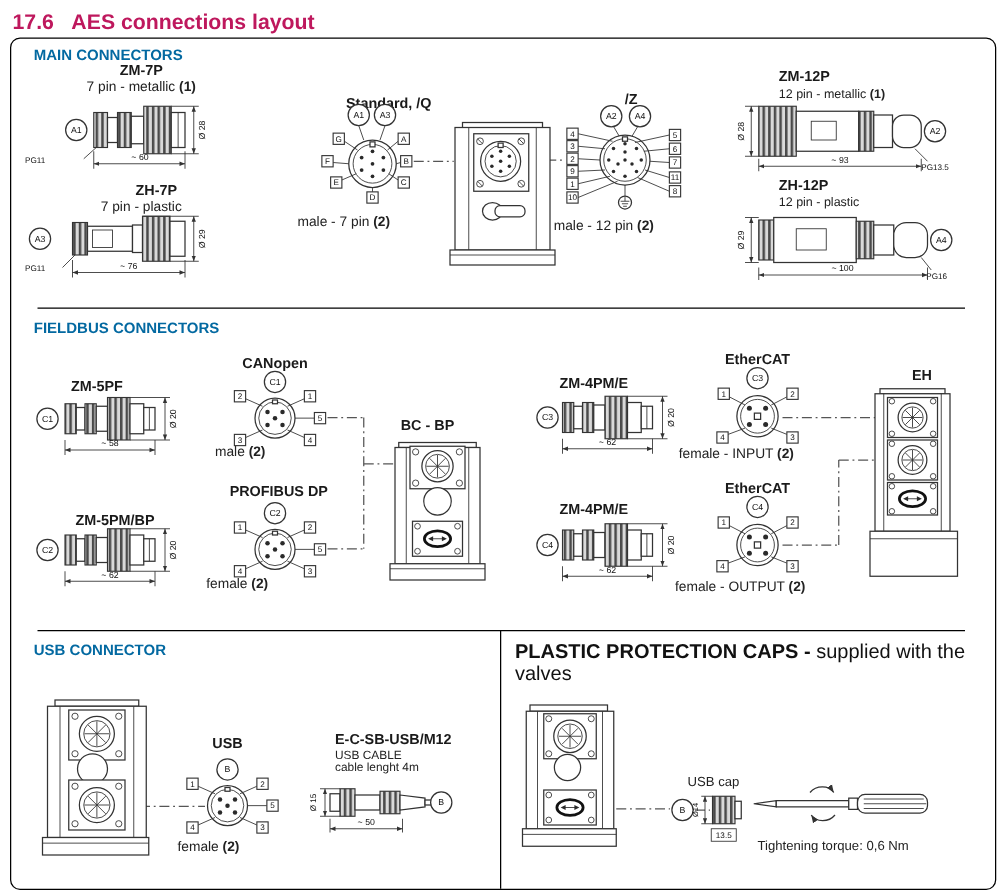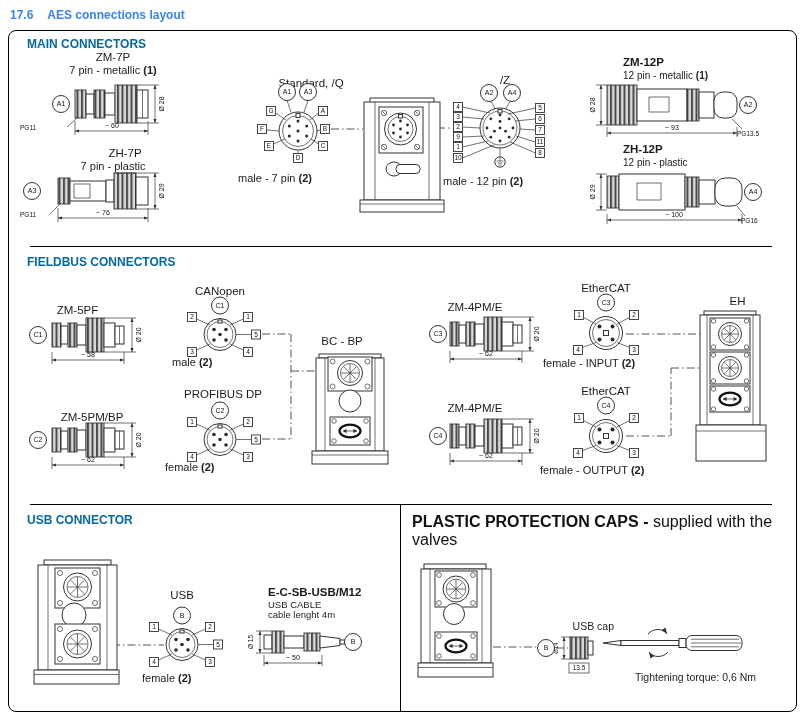--- a/index.html
+++ b/index.html
@@ -1,23 +1,23 @@
 <!DOCTYPE html>
 <html><head>
 <meta charset="utf-8">
 <style>
 *{margin:0;padding:0;box-sizing:border-box}
 html,body{width:805px;height:717px;overflow:hidden;background:#fff}
 body{font-family:"Liberation Sans",sans-serif;color:#111}
 .page{position:relative;width:805px;height:717px;background:#fff}
 .abs{position:absolute}
-.ttl{font-weight:bold;font-size:12px;color:#3b82f6}
+.ttl{font-weight:bold;font-size:17px;color:#be185d}
 .ttl .gap{display:inline-block;width:14px}
 .sec{font-weight:bold;font-size:12px;color:#0369a1}
-.bname{font-weight:normal;font-size:11.5px;text-align:center;color:#1a1a1a}
+.bname{font-weight:bold;font-size:11.5px;text-align:center;color:#1a1a1a}
 .bnamel{font-weight:bold;font-size:11.5px;color:#1a1a1a}
 .bsub{font-size:11px;text-align:center;color:#222}
 .bsubl{font-size:10px;color:#222}
 .cap{font-size:11px;text-align:left;color:#222}
 .sm{font-size:9.5px;color:#222}
 .b{font-weight:bold}
 .outer{border:1.6px solid #000;border-radius:8px}
 .hdiv{border-top:1.2px solid #000;height:0}
 .vdiv{border-left:1.2px solid #000;width:0}
 svg{overflow:visible;display:block}
@@ -690,21 +690,21 @@
       <circle class="lt" cx="21" cy="94" r="2.3"></circle>
       <circle class="lt" cx="55" cy="94" r="2.3"></circle>
   <ellipse class="usb-o" cx="38" cy="84" rx="10.5" ry="6.3"></ellipse>
   <line class="lt" x1="32" y1="84" x2="44" y2="84"></line>
       <path class="pin" d="M30.5,84 l4,-2 v4 z"></path>
       <path class="pin" d="M45.5,84 l-4,-2 v4 z"></path>
   <rect class="lnw" x="0" y="101" width="75" height="14"></rect>
       <line class="lt" x1="0" y1="105.5" x2="75" y2="105.5"></line>
 </svg>
 
-<div class="abs" style="left:550px;top:620px;width:64px;font-size:10.5px;text-align:right;color:#222">USB cap</div>
+<div class="abs" style="left:550px;top:620px;width:64px;font-size:10.5px;text-align:left;color:#222">USB cap</div>
 <svg class="abs" style="left:530px;top:630px" width="80" height="48">
   <circle class="lnw" cx="16" cy="18" r="8.5"></circle>
       <text class="rt" x="16" y="20.4">B</text>
   <rect class="kl" x="40" y="7" width="18" height="22"></rect>
   <rect class="lnw" x="58" y="11" width="5" height="14"></rect>
   <line class="dim" x1="40" y1="7" x2="31" y2="7"></line>
       <line class="dim" x1="40" y1="29" x2="31" y2="29"></line>
   <line class="dim" x1="34" y1="7" x2="34" y2="29" marker-start="url(#ar)" marker-end="url(#ar)"></line>
   <text class="dtm" style="font-size:6px" transform="translate(28,18) rotate(-90)">Ø14</text>
   <rect class="lt" x="39" y="33" width="20" height="10"></rect>
@@ -716,15 +716,15 @@
   <rect class="lnw" x="20" y="14.5" width="58" height="5"></rect>
   <rect class="lnw" x="78" y="12.5" width="7" height="9"></rect>
   <rect class="lnw" x="85" y="9.5" width="56" height="15" rx="6"></rect>
   <line class="lt" x1="90" y1="13.2" x2="138" y2="13.2"></line>
       <line class="lt" x1="90" y1="17" x2="140" y2="17"></line>
       <line class="lt" x1="90" y1="20.8" x2="138" y2="20.8"></line>
   <path class="ln" d="M47,8 C 52,2 62,2 66,8" marker-end="url(#ar)"></path>
   <path class="ln" d="M67,26 C 62,32 52,32 48,26" marker-end="url(#ar)"></path>
 </svg>
 
-<div class="abs" style="left:606px;top:671px;width:150px;font-size:10.5px;text-align:right;color:#222">Tightening torque: 0,6 Nm</div>
+<div class="abs" style="left:606px;top:671px;width:150px;font-size:10.5px;text-align:left;color:#222">Tightening torque: 0,6 Nm</div>
 
 </div>
 
 </body></html>

